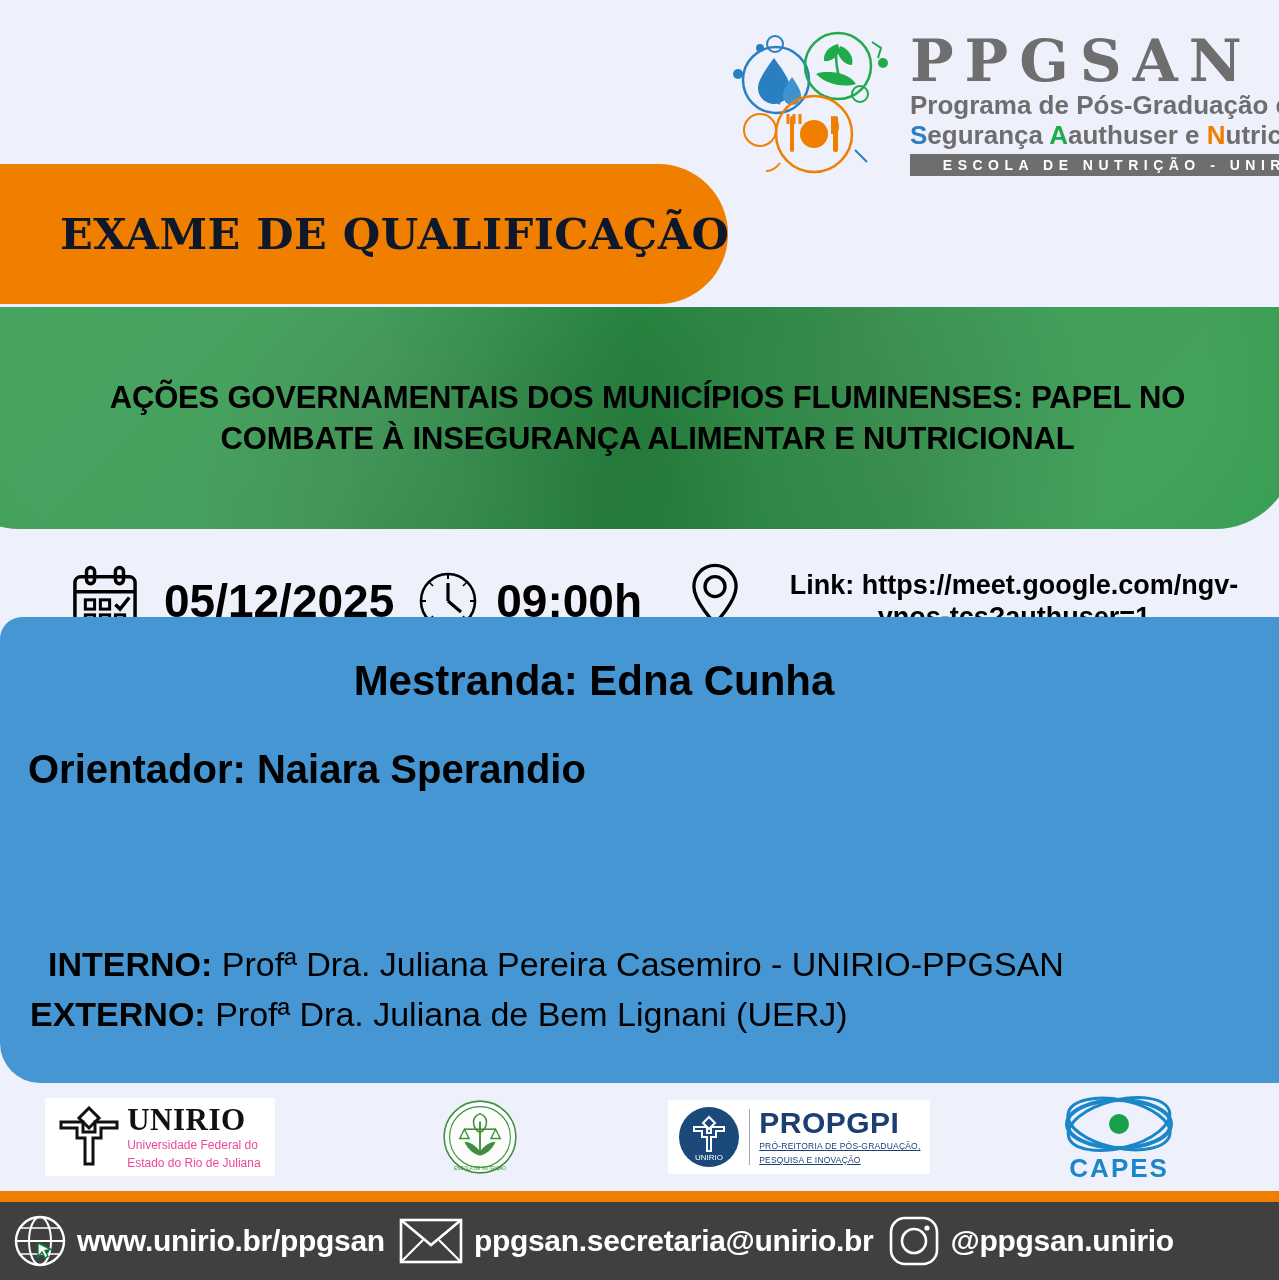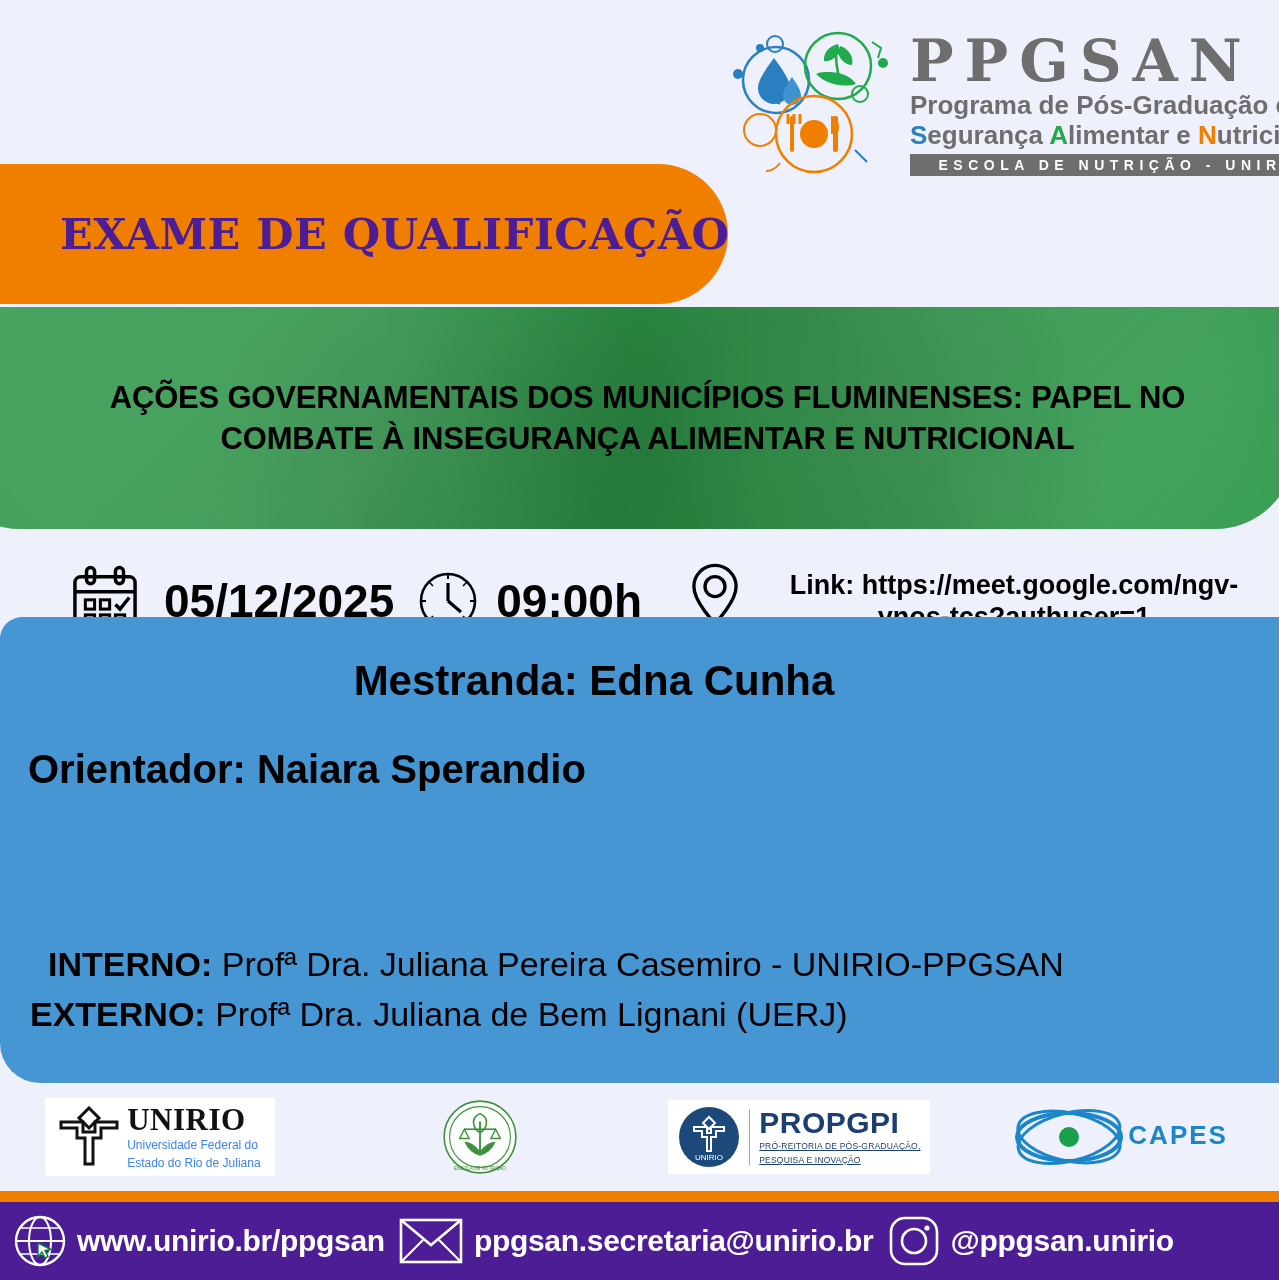--- a/index.html
+++ b/index.html
@@ -37,21 +37,21 @@
   }
 
   
   .exam-pill{
     position:absolute;left:-40px;top:164px;width:768px;height:140px;
     background:#f07f00;border-radius:0 70px 70px 0;
     display:flex;align-items:center;
   }
   .exam-pill-label{
     font-family:"DejaVu Serif", serif;
-    color:#4c1d95;font-weight:700;font-size:43px;
+    color:#0f172a;font-weight:700;font-size:43px;
     letter-spacing:0.5px;margin-left:100px;white-space:nowrap;
   }
 
   
   .title-band{
     position:absolute;left:-60px;top:307px;width:1355px;height:222px;
     background:
       radial-gradient(circle at 18% 30%, rgba(255,255,255,.12) 0 18%, rgba(0,0,0,0) 40%),
       radial-gradient(circle at 62% 70%, rgba(0,0,0,.10) 0 16%, rgba(0,0,0,0) 38%),
       radial-gradient(circle at 82% 22%, rgba(255,255,255,.10) 0 14%, rgba(0,0,0,0) 36%),
@@ -112,37 +112,37 @@
   .logo-strip{
     position:absolute;left:0px;top:1083px;width:1279px;height:108px;
     display:flex;align-items:center;
   }
   .logo-cell{flex:1 1 0;display:flex;align-items:center;justify-content:center;height:100%;}
 
   .unirio-card{
     background:#ffffff;padding:6px 14px;display:flex;align-items:center;gap:8px;
   }
   .unirio-word{font-family:"Liberation Serif", serif;font-size:31px;font-weight:700;color:#111;line-height:1;letter-spacing:0.5px;}
-  .unirio-sub{font-size:12px;color:#3b82f6;line-height:1.22;margin-top:3px;}
+  .unirio-sub{font-size:12px;color:#ec4899;line-height:1.22;margin-top:3px;}
 
   .nut-seal{width:78px;height:78px;}
 
   .propgpi-card{background:#ffffff;display:flex;align-items:center;gap:9px;padding:6px 10px;}
   .propgpi-word{font-size:30px;font-weight:700;color:#1b3f72;line-height:1;letter-spacing:0.5px;}
   .propgpi-sub{font-size:8.5px;color:#1b3f72;line-height:1.25;margin-top:3px;letter-spacing:0.2px;text-decoration:underline;}
   .propgpi-div{width:1px;height:56px;background:#9aa7bb;}
 
-  .capes-wrap{display:flex;flex-direction:row;align-items:center;}
+  .capes-wrap{display:flex;flex-direction:column;align-items:center;}
   .capes-word{font-size:26px;font-weight:700;color:#1b86c8;letter-spacing:2px;margin-top:-4px;}
 
   
   .bottom-bar{position:absolute;left:0;top:1191px;width:1279px;height:89px;}
   .bar-orange{position:absolute;left:0;top:0;width:1279px;height:11px;background:#f07f00;}
   .bar-green{
-    position:absolute;left:0;top:11px;width:1279px;height:78px;background:#4c1d95;
+    position:absolute;left:0;top:11px;width:1279px;height:78px;background:#404040;
     display:flex;align-items:center;
   }
   .contact{display:flex;align-items:center;gap:11px;white-space:nowrap;}
   .contact-text{color:#ffffff;font-size:30px;font-weight:700;letter-spacing:-0.3px;}
 </style>
 </head>
 <body>
 
 <div id="poster">
 
@@ -175,21 +175,21 @@
         <path d="M99 86 q8 0 8 12 q0 6 -8 6 z" fill="#f07f00"></path>
         <circle cx="28" cy="100" r="16" fill="none" stroke="#f07f00" stroke-width="2"></circle>
         <path d="M48 133 q-6 8 -14 8" stroke="#f07f00" stroke-width="2" fill="none"></path>
         <path d="M123 120 l12 12" stroke="#2a7fc1" stroke-width="2" fill="none"></path>
         <path d="M48 74 l-14 -8" stroke="#2a7fc1" stroke-width="2" fill="none"></path>
       </svg>
     </div>
     <div class="ppgsan-text">
       <div class="ppgsan-word">PPGSAN</div>
       <div class="ppgsan-l1">Programa de Pós-Graduação em</div>
-      <div class="ppgsan-l2"><span class="b">S</span><span class="k">egurança </span><span class="g">A</span><span class="k">limentar e </span><span class="o">N</span><span class="k">utricional</span></div>
+      <div class="ppgsan-l2"><span class="b">S</span><span class="k">egurança </span><span class="g">A</span><span class="k">authuser e </span><span class="o">N</span><span class="k">utricional</span></div>
       <div class="ppgsan-strip">ESCOLA DE NUTRIÇÃO - UNIRIO</div>
     </div>
   </div>
 
   <div class="exam-pill">
     <div class="exam-pill-label">EXAME DE QUALIFICAÇÃO</div>
   </div>
 
   <div class="title-band">
     <div class="title-band-text">AÇÕES GOVERNAMENTAIS DOS MUNICÍPIOS FLUMINENSES: PAPEL NO COMBATE À INSEGURANÇA ALIMENTAR E NUTRICIONAL</div>

